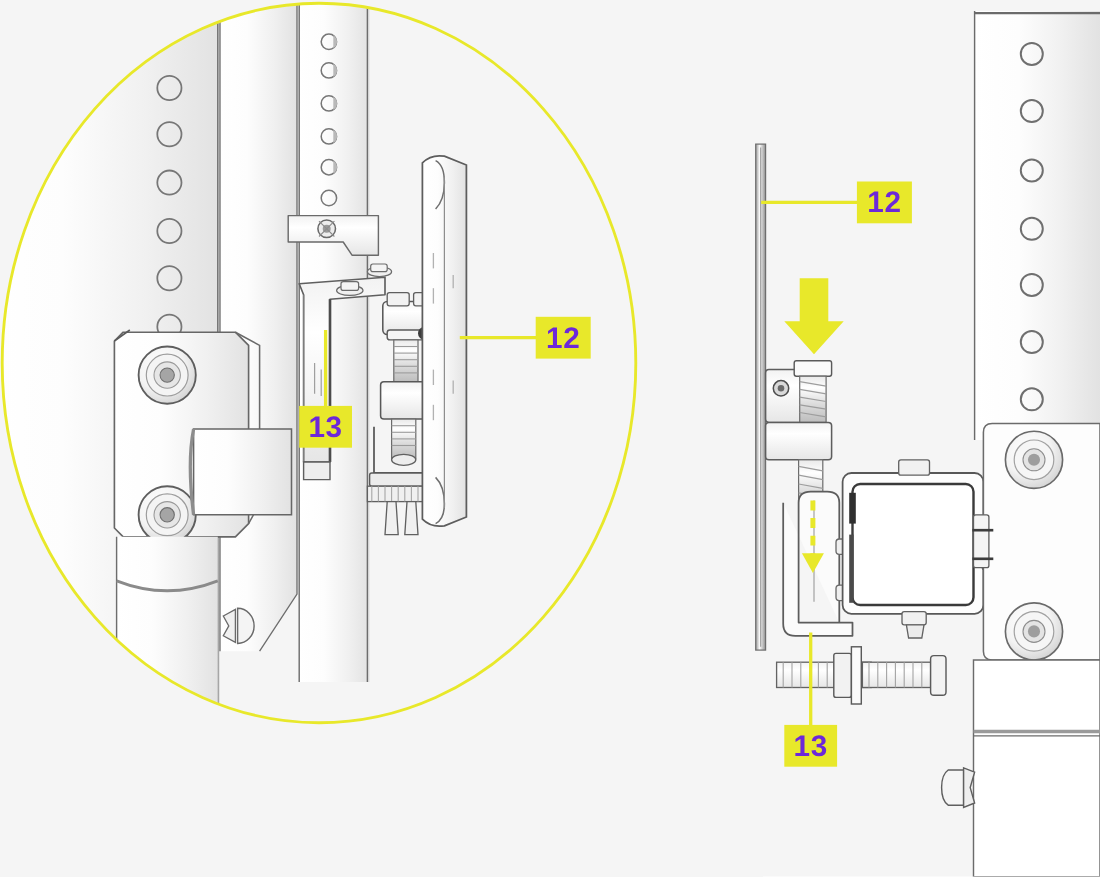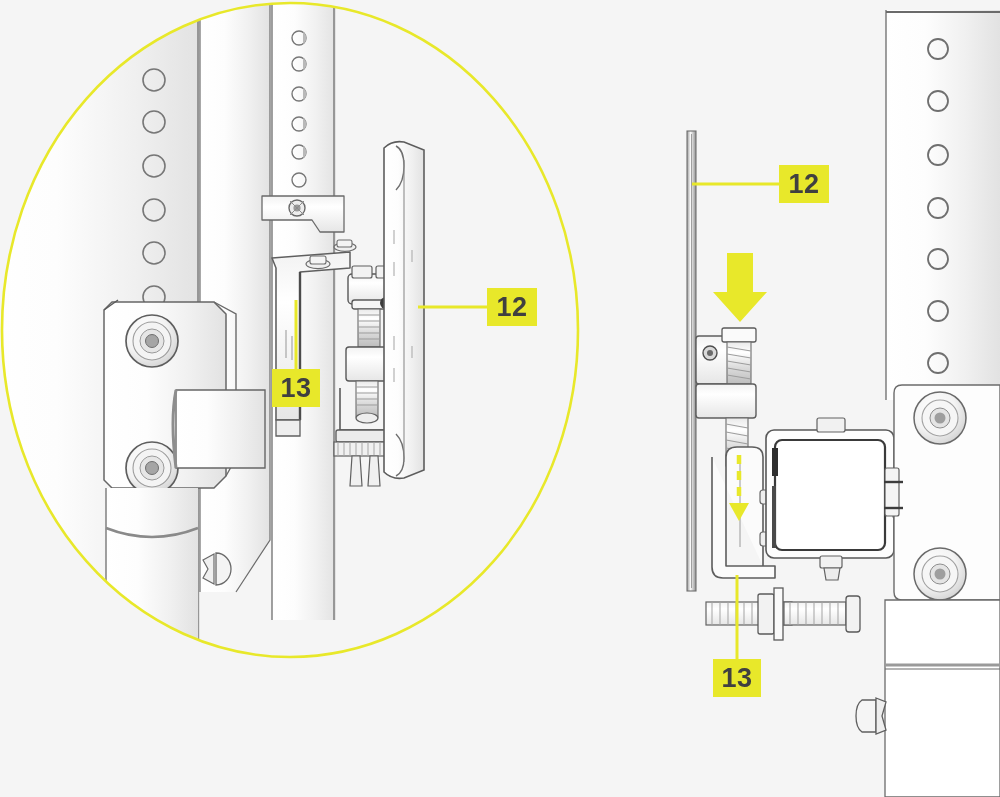--- a/index.html
+++ b/index.html
@@ -22,21 +22,21 @@
     width: 1000px;
     height: 797px;
   }
   .callout {
     position: absolute;
     display: flex;
     align-items: center;
     justify-content: center;
     font-family: "Liberation Sans", sans-serif;
     font-weight: bold;
-    color: #404040;
+    color: #6d28d9;
     background: #e8e82a;
     letter-spacing: 0.5px;
     line-height: 1;
   }
   .callout.c-12-left { left: 487px; top: 288px; width: 50px; height: 38px; font-size: 27px; }
   .callout.c-13-left { left: 272px; top: 369px; width: 48px; height: 38px; font-size: 27px; }
   .callout.c-12-right { left: 779px; top: 165px; width: 50px; height: 38px; font-size: 27px; }
   .callout.c-13-right { left: 713px; top: 659px; width: 48px; height: 38px; font-size: 27px; }
 </style>
 </head>

